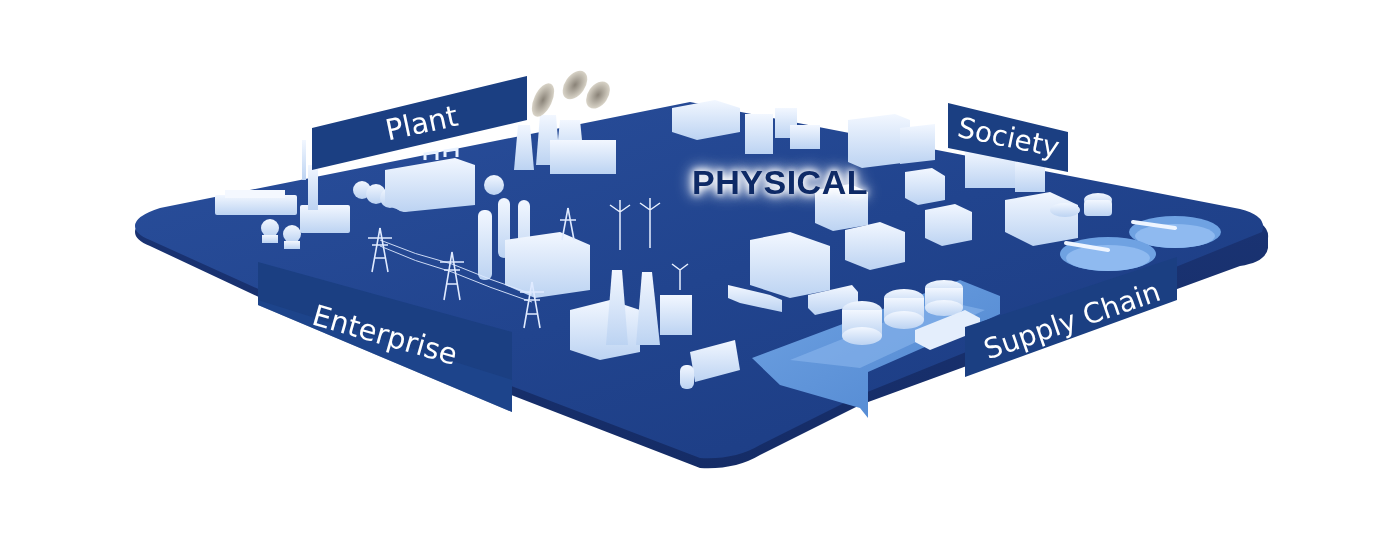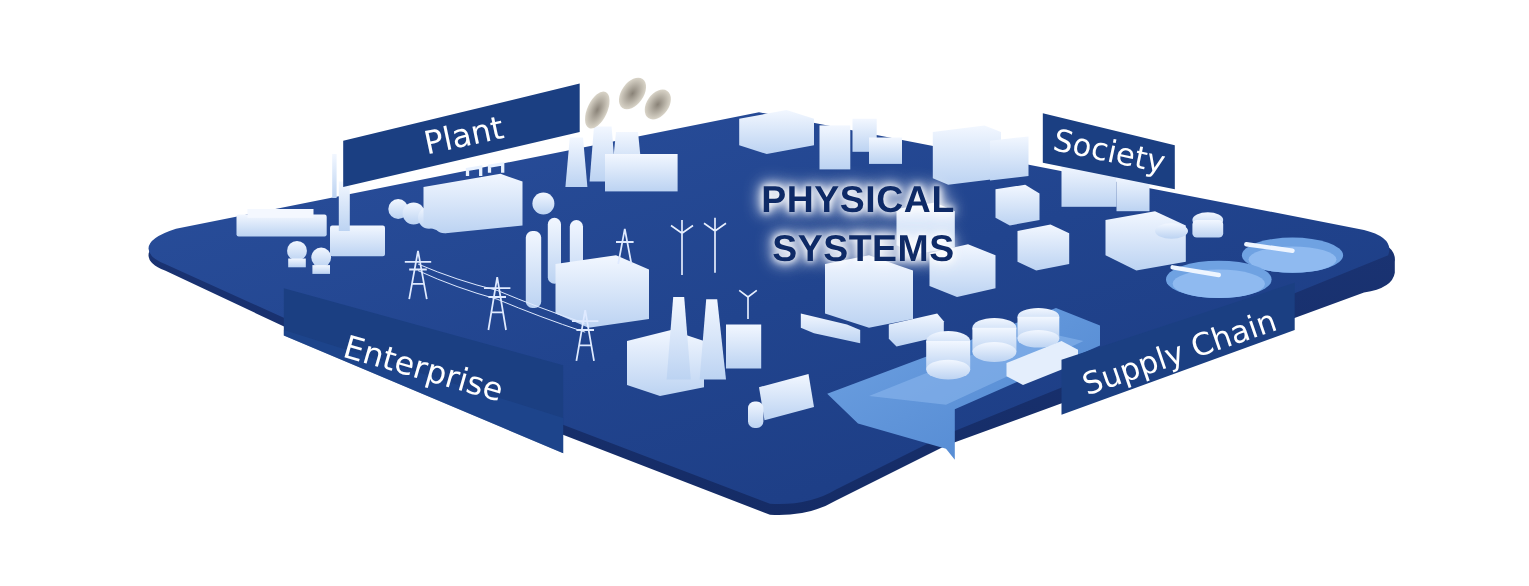--- a/index.html
+++ b/index.html
@@ -179,14 +179,13 @@
   </g>
 
   <g>
     <path d="M965 327 L1177 257 L1177 300 L965 377 Z" fill="#1b3f82"></path>
     <text class="banner-text" x="1072" y="330" font-size="28" text-anchor="middle" transform="rotate(-19 1072 320)">Supply Chain</text>
   </g>
 </svg>
 
 <div class="title">
   <span>PHYSICAL</span>
-  <span>SYSTEMS</span>
 </div>
 
 </body></html>

